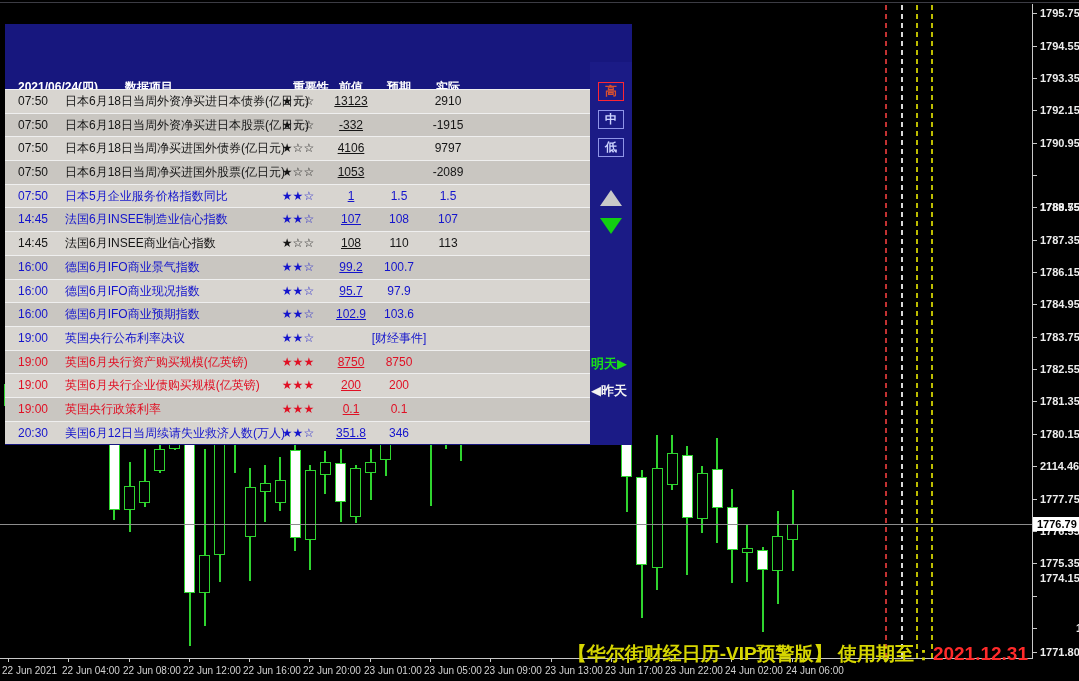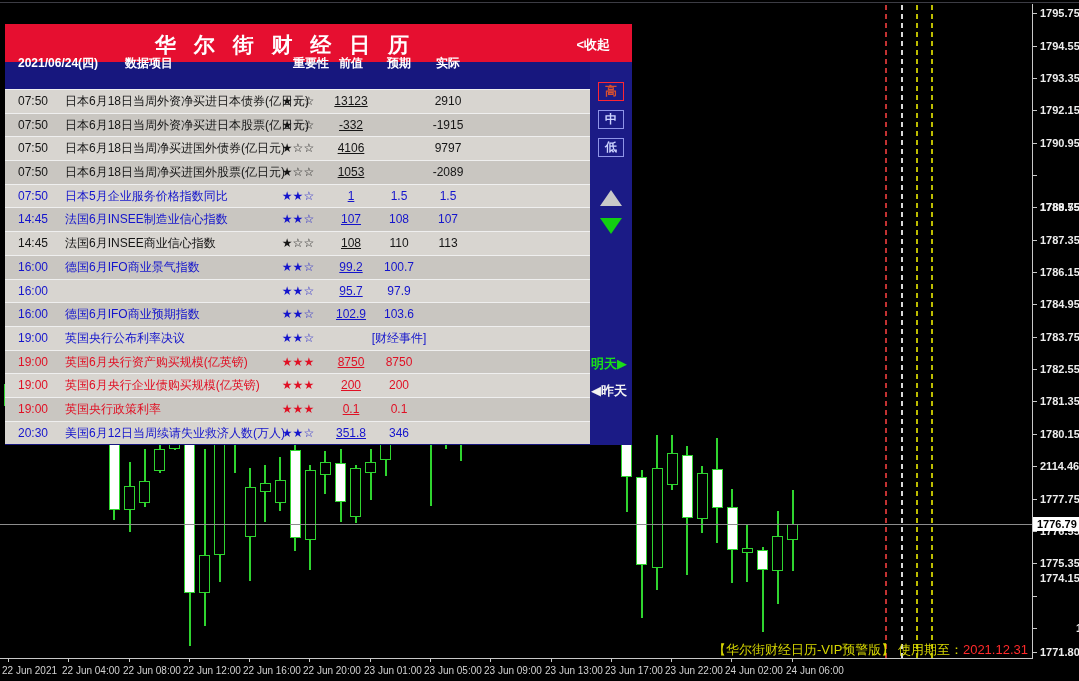--- a/index.html
+++ b/index.html
@@ -19,31 +19,31 @@
   .xlabel{position:absolute;top:665px;color:#d2d2d2;font-size:10px;white-space:nowrap;}
   .pricetag{position:absolute;left:1033px;top:517px;width:46px;height:14px;background:#ffffff;
             color:#000;font-size:11px;font-weight:bold;line-height:14px;padding-left:4px;z-index:4;}
   .priceline{position:absolute;left:0;top:524px;width:1032px;height:1px;background:#8c8c8c;}
   .vmark{position:absolute;top:5px;height:653px;width:2px;z-index:2;}
   .candle-wick{position:absolute;width:2px;}
   .candle-body{position:absolute;width:11px;border:1px solid;}
   .quote-bar{position:absolute;left:5px;top:4px;color:#fff;font-size:11px;font-weight:bold;
              letter-spacing:.3px;z-index:5;white-space:nowrap;}
   .quote-bar .tri{font-size:8px;vertical-align:1px;margin-right:4px;}
-  .license{position:absolute;top:641px;right:51px;font-size:13px;font-weight:normal;z-index:3;white-space:nowrap;}
+  .license{position:absolute;top:641px;right:51px;font-size:19px;font-weight:bold;z-index:3;white-space:nowrap;}
   .license .lic-prefix{color:#d6d600;}
   .license .lic-expiry{color:#ff2a2a;}
 
   
   #panel{position:absolute;left:5px;top:24px;width:627px;height:421px;z-index:10;background:#17177e;}
   .p-header{position:absolute;left:0;top:0;width:627px;height:38px;background:#e60f30;}
   .p-title{position:absolute;left:0;top:7px;width:560px;text-align:center;color:#fff;
            font-size:21px;font-weight:bold;letter-spacing:6px;white-space:nowrap;}
   .p-collapse{position:absolute;right:22px;top:12px;color:#fff;font-size:13px;font-weight:bold;cursor:pointer;}
-  .t-head{position:absolute;left:0;top:24px;width:585px;height:27px;color:#fff;font-size:12px;font-weight:bold;}
+  .t-head{position:absolute;left:0;top:48px;width:585px;height:27px;color:#fff;font-size:12px;font-weight:bold;}
   .t-head span{position:absolute;top:7px;}
   .rows{position:absolute;left:0;top:65px;width:585px;height:356px;}
   .cal-row{position:relative;width:585px;height:23.7px;font-size:12px;border-top:1px solid #efefef;}
   .cal-row.bg-a{background:#d8d5d0;}
   .cal-row.bg-b{background:#c9c6c1;}
   .cal-row span{position:absolute;top:4px;line-height:15px;white-space:nowrap;}
   .c-time{left:13px;width:44px;}
   .c-name{left:60px;width:205px;}
   .c-stars{left:262px;width:62px;text-align:center;}
   .c-prev{left:314px;width:64px;text-align:center;text-decoration:underline;}
@@ -275,24 +275,20 @@
       </div>
 
     <div class="pricetag">1776.79</div>
 
     <div class="license">
       <span class="lic-prefix">【华尔街财经日历-VIP预警版】 使用期至：</span><span class="lic-expiry">2021.12.31</span>
     </div>
   </div>
 
   <div id="panel">
-    <div class="p-header">
-      <div class="p-title">华 尔 街 财 经 日 历</div>
-      <div class="p-collapse">&lt;收起</div>
-    </div>
 
     <div class="t-head">
       <span class="h-date">2021/06/24(四)</span>
       <span class="h-item">数据项目</span>
       <span class="h-imp">重要性</span>
       <span class="h-prev">前值</span>
       <span class="h-fcst">预期</span>
       <span class="h-act">实际</span>
     </div>
 
@@ -356,20 +352,21 @@
         <div class="cal-row tone-blue bg-b">
           <span class="c-time">16:00</span>
           <span class="c-name">德国6月IFO商业景气指数</span>
           <span class="c-stars">★★☆</span>
           <span class="c-prev">99.2</span>
           <span class="c-fcst">100.7</span>
           <span class="c-act"></span>
         </div>
         <div class="cal-row tone-blue bg-a">
           <span class="c-time">16:00</span>
+          <span class="c-name">德国6月IFO商业现况指数</span>
           <span class="c-stars">★★☆</span>
           <span class="c-prev">95.7</span>
           <span class="c-fcst">97.9</span>
           <span class="c-act"></span>
         </div>
         <div class="cal-row tone-blue bg-b">
           <span class="c-time">16:00</span>
           <span class="c-name">德国6月IFO商业预期指数</span>
           <span class="c-stars">★★☆</span>
           <span class="c-prev">102.9</span>

